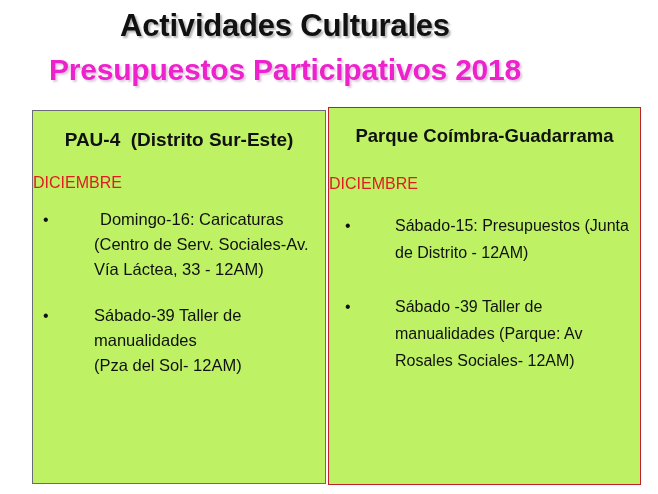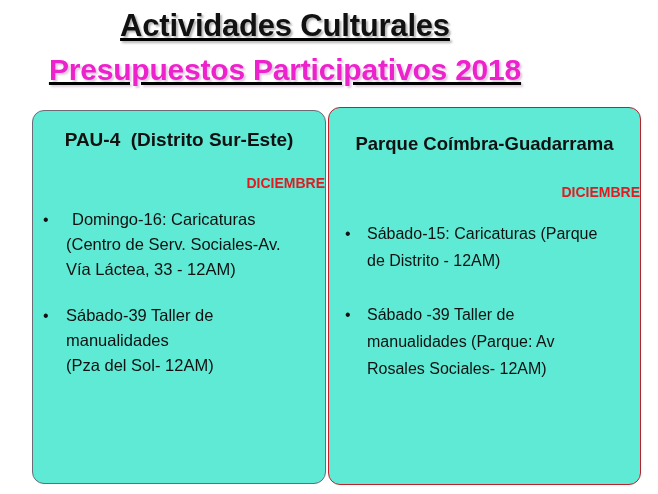--- a/index.html
+++ b/index.html
@@ -22,21 +22,20 @@
     background: #ffffff;
   }
 
   
   .title-block {
     position: absolute;
     top: 4px;
     left: 0;
     width: 570px;
     text-align: center;
-    text-decoration: underline;
   }
   .title-main {
     font-size: 31px;
     font-weight: bold;
     color: #111111;
     letter-spacing: -0.2px;
     line-height: 44px;
     text-shadow: 2px 2px 2px rgba(120,120,120,0.55);
     white-space: nowrap;
   }
@@ -46,23 +45,22 @@
     color: #ee22cc;
     letter-spacing: -0.2px;
     line-height: 44px;
     text-shadow: 2px 2px 2px rgba(190,150,190,0.5);
     white-space: nowrap;
   }
 
   
   .panel {
     position: absolute;
-    background: #5eead4;
+    background: #bef264;
     box-sizing: border-box;
-    border-radius: 12px;
   }
   .panel-left {
     left: 32px;
     top: 110px;
     width: 294px;
     height: 374px;
     border: 1.5px solid #6b6b78;
   }
   .panel-right {
     left: 328px;
@@ -76,27 +74,27 @@
     text-align: center;
     font-size: 19px;
     font-weight: bold;
     color: #111111;
     line-height: 24px;
     margin-top: 17px;
     white-space: pre;
   }
   .panel-right .panel-title {
     font-size: 18.5px;
-    margin-top: 24px;
+    margin-top: 16px;
   }
 
   .month {
-    text-align: right;
-    font-size: 14px;
-    font-weight: bold;
+    text-align: left;
+    font-size: 16px;
+    font-weight: normal;
     color: #e01b22;
     line-height: 20px;
     margin-top: 21px;
   }
   .panel-right .month {
     margin-top: 26px;
   }
 
   
   .bullets {
@@ -137,20 +135,21 @@
     line-height: 25px;
     color: #111111;
   }
   .panel-right .bullet-dot {
     left: 4px;
     line-height: 27px;
   }
   .bullet-text {
     display: block;
     white-space: pre-line;
+    margin-left: 28px;
   }
   
   .panel-left .bullet-item.indent-first .bullet-text {
     text-indent: 6px;
   }
 </style>
 </head>
 <body>
 
 <div class="slide">
@@ -178,21 +177,21 @@
       </li>
     </ul>
   </div>
 
   <div class="panel panel-right">
     <div class="panel-title">Parque Coímbra-Guadarrama</div>
     <div class="month">DICIEMBRE</div>
     <ul class="bullets">
       <li class="bullet-item">
         <span class="bullet-dot">•</span>
-        <span class="bullet-text">Sábado-15: Caricaturas (Parque
+        <span class="bullet-text">Sábado-15: Presupuestos (Junta
 de Distrito - 12AM)</span>
       </li>
       <li class="bullet-item">
         <span class="bullet-dot">•</span>
         <span class="bullet-text">Sábado -39 Taller de
 manualidades (Parque: Av
 Rosales Sociales- 12AM)</span>
       </li>
     </ul>
   </div>

